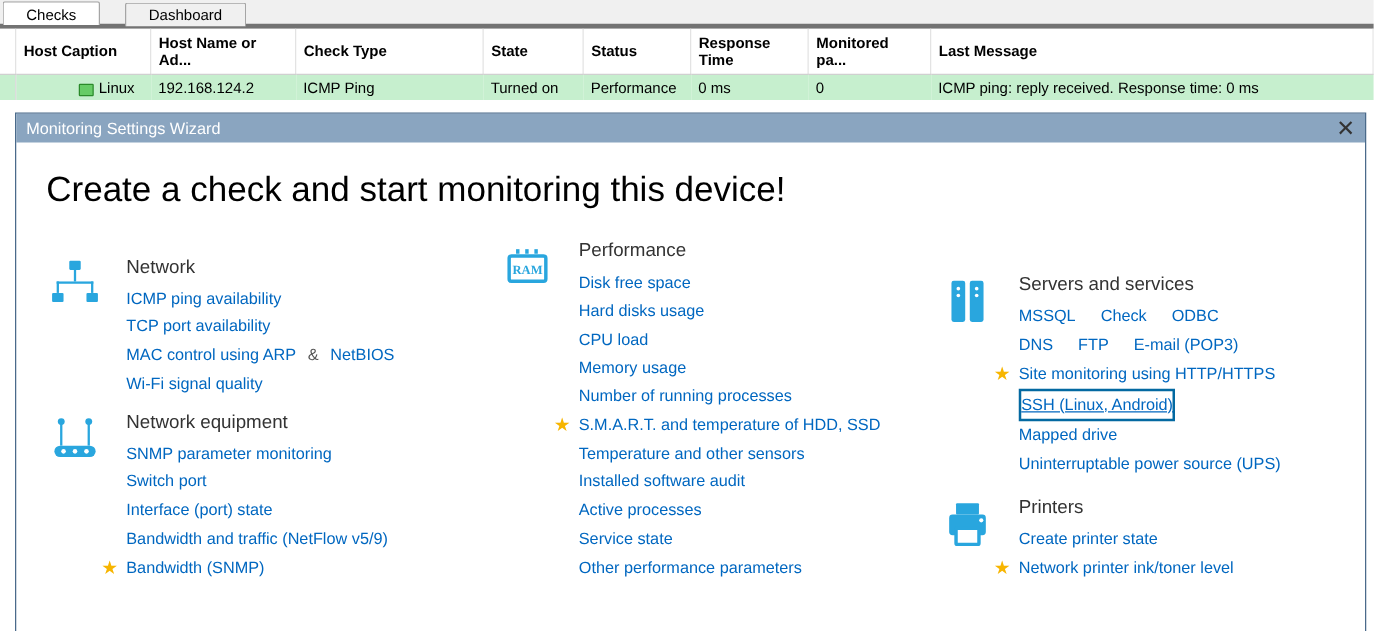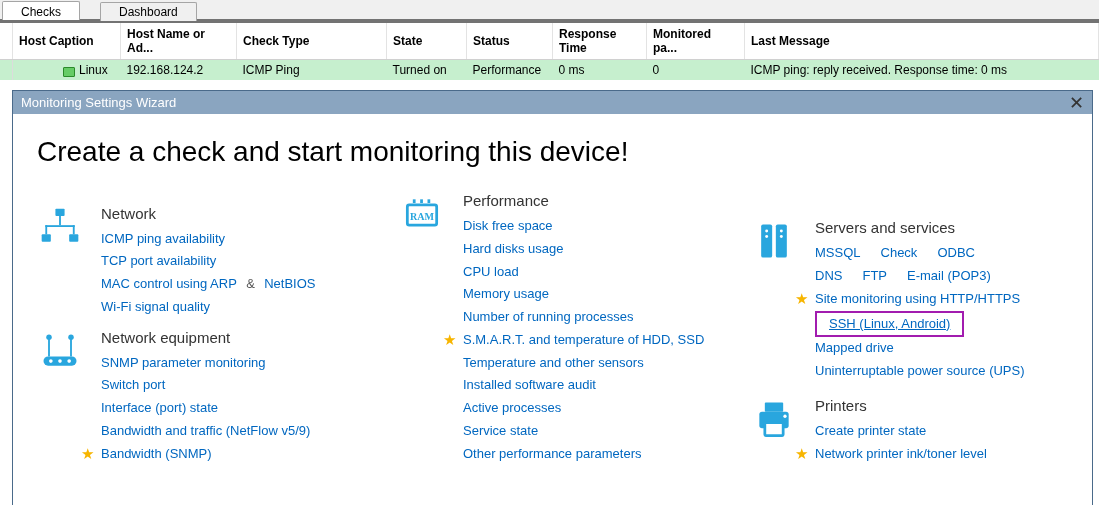--- a/index.html
+++ b/index.html
@@ -129,23 +129,23 @@
   .row-links { display: flex; flex-wrap: wrap; gap: 0 20px; }
   .star-row { position: relative; }
   .star {
     position: absolute;
     left: -20px;
     top: 2px;
     color: #f7b500;
     font-size: 15px;
   }
   .highlight-box {
-    border: 2px solid #a21caf;
+    border: 2px solid #0369a1;
     display: inline-block;
-    padding: 0 12px;
+    padding: 0 0;
   }
   .highlight-box .link { text-decoration: underline; }
   .link-line { display:block; }
 </style>
 </head>
 <body>
 
 <div class="tabstrip">
   <div class="tab">Checks</div>
   <div class="tab inactive">Dashboard</div>

